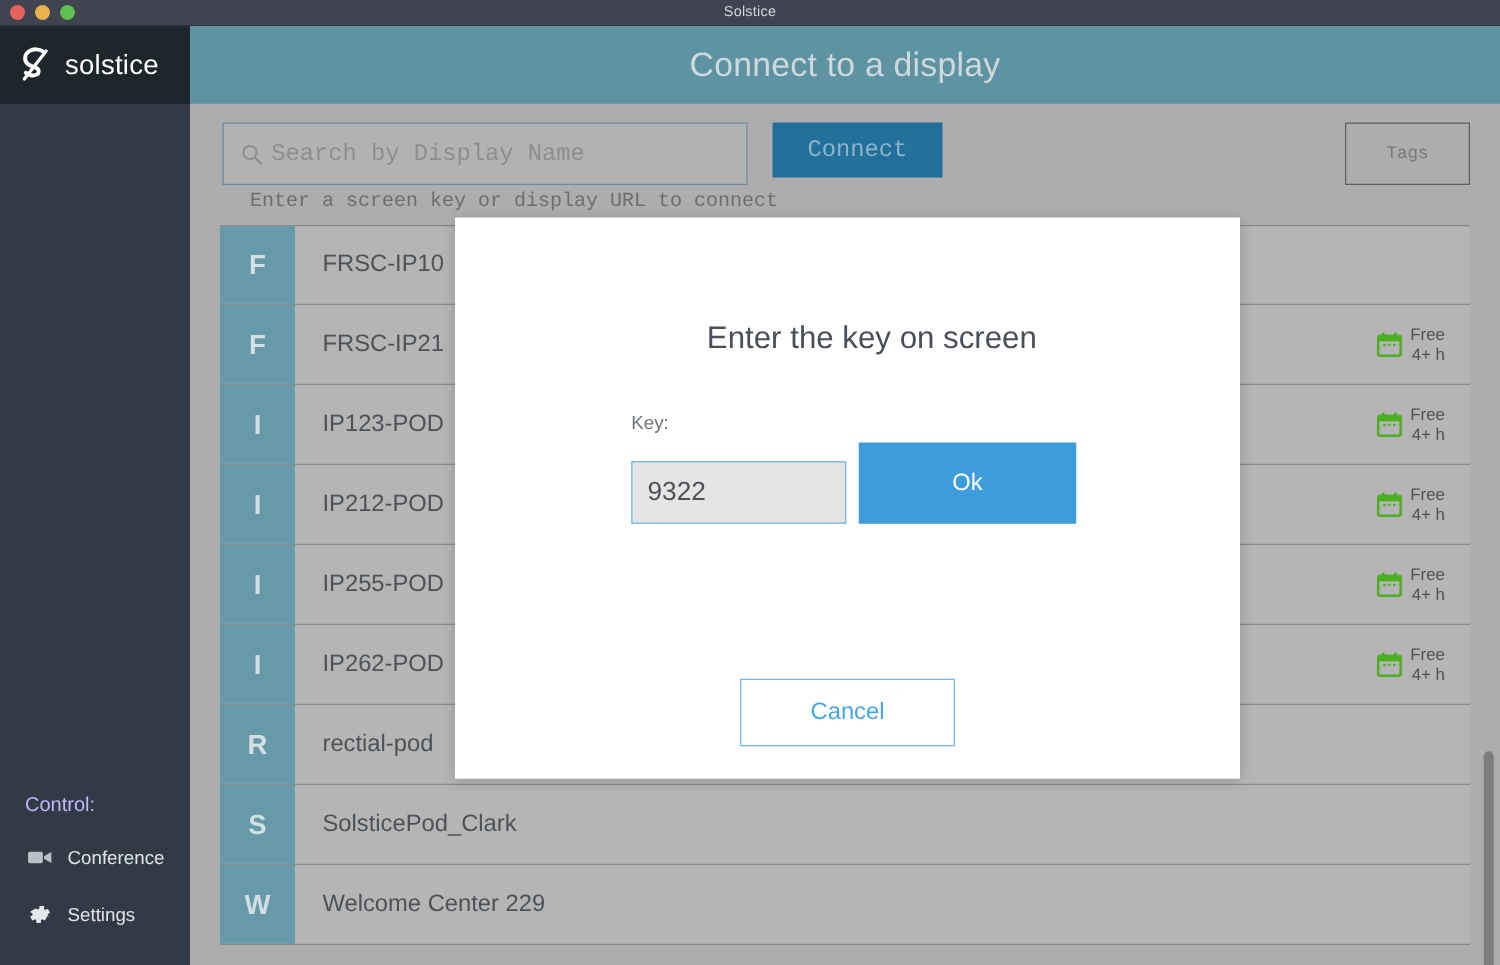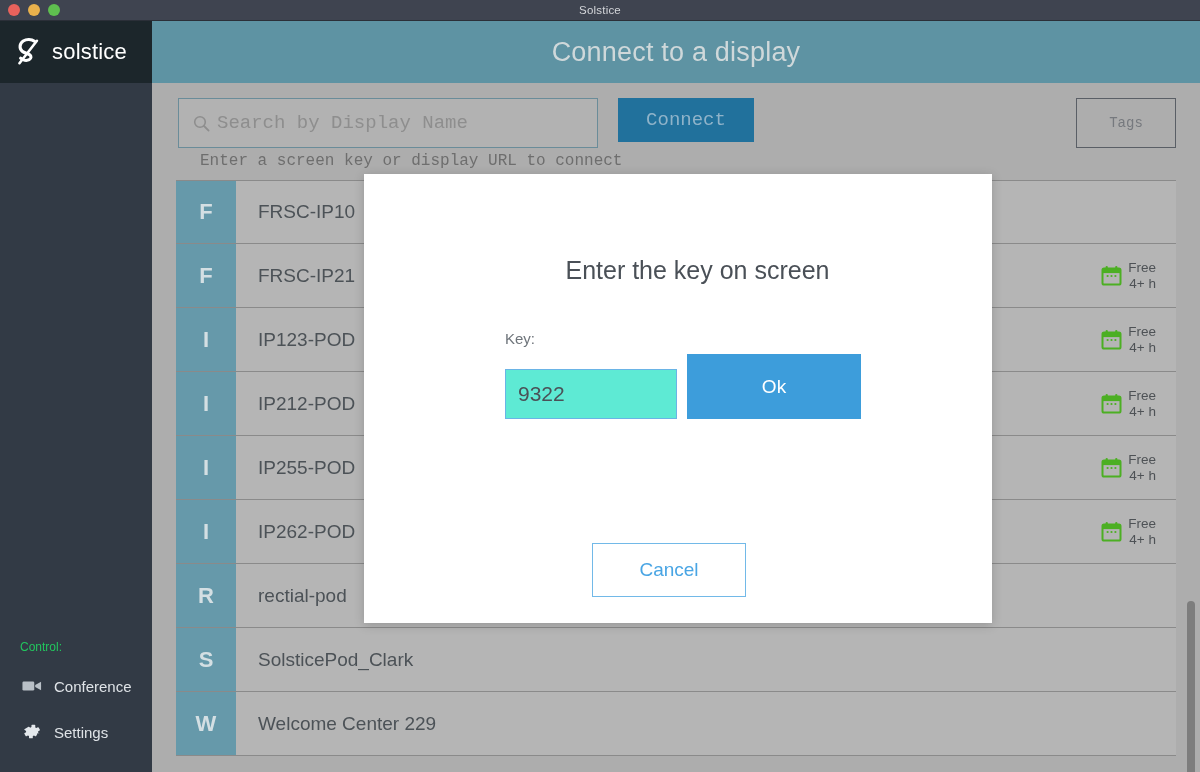--- a/index.html
+++ b/index.html
@@ -48,21 +48,21 @@
     padding-left: 14px;
   }
   .brand-logo { width: 28px; height: 30px; display: block; }
   .brand-text {
     color: #ffffff; font-size: 22px; letter-spacing: .2px; font-weight: 400;
   }
   .sidebar-bottom {
     position: absolute; left: 0; bottom: 24px; width: 152px;
   }
   .control-label {
-    color: #22c55e; font-size: 12px; padding: 0 0 22px 20px;
+    color: #c4b5fd; font-size: 16px; padding: 0 0 22px 20px;
   }
   .side-item {
     display: flex; align-items: center; gap: 12px;
     padding: 0 0 26px 22px; color: #dfe3e7; font-size: 15px;
     cursor: pointer;
   }
   .side-item:last-child { padding-bottom: 6px; }
   .side-icon { width: 20px; height: 20px; display: block; flex: none; }
 
   
@@ -169,31 +169,31 @@
   .modal-field-row {
     position: absolute; left: 141px; top: 180px;
     display: flex; align-items: flex-end; gap: 10px;
   }
   .key-label {
     position: absolute; left: 0; top: -24px;
     font-size: 15px; color: #6f757b;
   }
   .key-input {
     width: 172px; height: 50px;
-    border: 1px solid #6ab4e6; background: #5eead4;
+    border: 1px solid #6ab4e6; background: #e5e5e5;
     font-size: 21px; color: #4b5157; padding-left: 12px;
     font-family: inherit; outline: none;
   }
   .ok-btn {
     width: 174px; height: 65px; background: #3d9ddb; border: none;
     color: #ffffff; font-size: 19px; cursor: pointer; font-family: inherit;
   }
   .cancel-btn {
     position: absolute; left: 228px; top: 369px;
-    width: 154px; height: 54px;
+    width: 172px; height: 54px;
     background: #fff; border: 1px solid #72b9e8;
     color: #49a5e4; font-size: 19px; cursor: pointer; font-family: inherit;
   }
 </style>
 </head>
 <body>
 
 <div id="app">
 
   <div class="titlebar">

